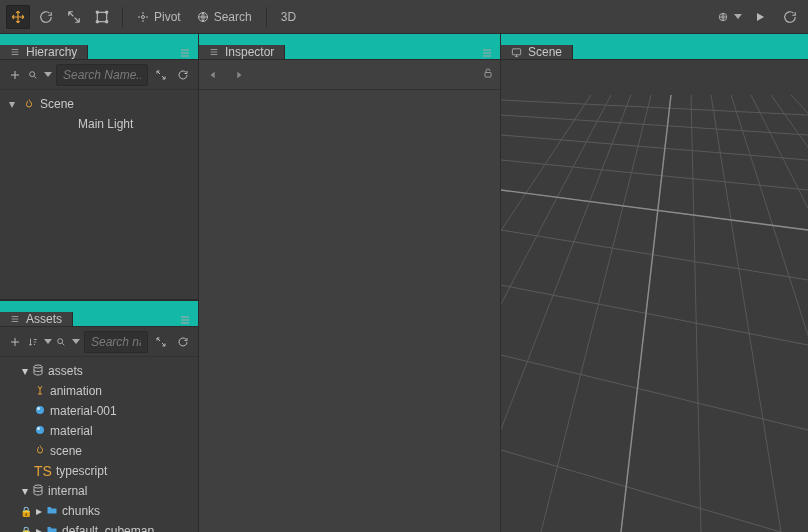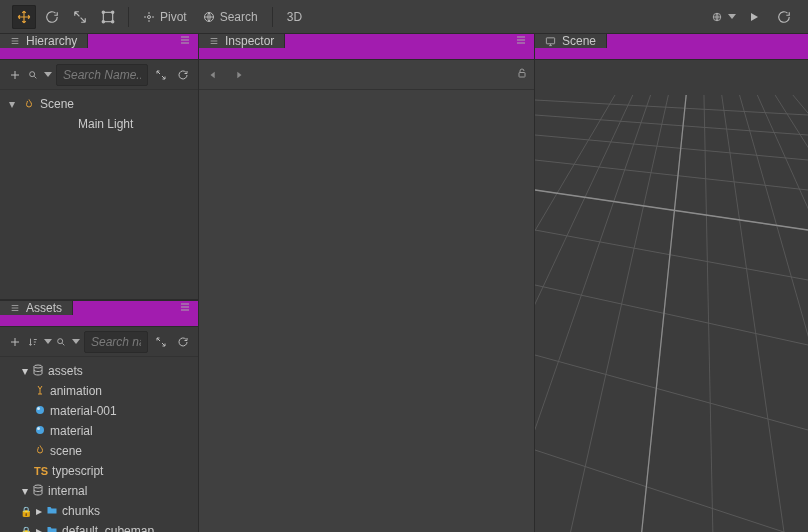--- a/index.html
+++ b/index.html
@@ -1,50 +1,50 @@
 <!DOCTYPE html>
 <html><head>
 <meta charset="utf-8">
 <style>
   * { box-sizing: border-box; margin: 0; padding: 0; }
   html, body { width: 808px; height: 532px; overflow: hidden; font-family: Arial, Helvetica, sans-serif; font-size: 12px; color: #bfbfbf; background: #3a3a3a; }
-  .toolbar { height: 34px; background: #3f3f3f; border-bottom: 1px solid #2b2b2b; display: flex; align-items: center; padding: 0 12px; }
+  .toolbar { height: 34px; background: #3f3f3f; border-bottom: 1px solid #2b2b2b; display: flex; align-items: center; padding: 0 6px; }
   .tb-left { display: flex; align-items: center; gap: 4px; }
   .tb-right { margin-left: auto; display: flex; align-items: center; gap: 6px; }
   .btn { height: 24px; display: inline-flex; align-items: center; justify-content: center; padding: 0 6px; border-radius: 2px; color: #b8b8b8; cursor: pointer; }
   .btn.icon { width: 24px; padding: 0; }
   .btn.active { background: #2a2a2a; box-shadow: inset 0 0 0 1px #232323; color:#e3a13a; }
   .btn.drop::after { content: ""; display:inline-block; margin-left:6px; border-left:4px solid transparent; border-right:4px solid transparent; border-top:5px solid #aaa; }
   .sep { width: 1px; height: 20px; background: #2d2d2d; margin: 0 4px; }
   .svg { display:block; }
   .main { display:flex; height: calc(532px - 34px); }
   .col-left { width: 198px; background:#3a3a3a; display:flex; flex-direction:column; }
-  .col-mid { width: 337px; background:#404040; border-left:1px solid #2b2b2b; border-right:1px solid #2b2b2b; display:flex; flex-direction:column;}
+  .col-mid { width: 303px; background:#404040; border-left:1px solid #2b2b2b; border-right:1px solid #2b2b2b; display:flex; flex-direction:column;}
   .col-right { flex:1; background:#3a3a3a; display:flex; flex-direction:column;}
-  .panel-tabs { height: 26px; background:#a21caf; display:flex; align-items:flex-start; border-bottom:1px solid #2b2b2b;}
+  .panel-tabs { height: 26px; background:#14b8a6; display:flex; align-items:flex-end; border-bottom:1px solid #2b2b2b;}
   .panel-tab { display:flex; align-items:center; padding: 0 10px; gap:6px; background:#3f3f3f; border-right:1px solid #2b2b2b; color:#c8c8c8; cursor:pointer;}
   .panel-menu { margin-left:auto; width:26px; display:flex; align-items:center; justify-content:center; cursor:pointer; color:#aaa;}
   .panel-toolbar { height: 30px; display:flex; align-items:center; padding: 0 6px; gap:4px; background:#3a3a3a; border-bottom:1px solid #323232;}
   .tb-input { flex:1; min-width:0; height:22px; background:#313131; border:1px solid #2a2a2a; border-radius:2px; color:#ccc; padding:0 6px; font-style:italic; font-size:12px;}
   .tb-input::placeholder { color:#7a7a7a; }
   .tree { flex:1; overflow:auto; padding:4px 0; }
   .tree-row { display:flex; align-items:center; height:20px; padding-left:6px; gap:4px; cursor:pointer; color:#c9c9c9;}
   .tree-row .tw { width:12px; text-align:center; color:#aaa;}
   .tree-row .ic { width:14px; display:flex; align-items:center; justify-content:center;}
   .indent-1 { padding-left:22px;margin-left:40px; }
   .hierarchy-area { flex:1; min-height:0; background:#3a3a3a;}
   .assets-header-sep { height:2px; background:#2b2b2b;}
   .inspector-body { flex:1; background:#404040; }
   .inspector-bar { height:30px; display:flex; align-items:center; padding:0 6px; gap:10px; border-bottom:1px solid #323232;}
   .right-lock { margin-left:auto; color:#999; cursor:pointer;}
   .scene-body { flex:1; background:#3c3c3c; overflow:hidden; }
   .list-lock { width:12px; color:#888; font-size:10px; }
   .asset-row { display:flex; align-items:center; height:20px; gap:4px; cursor:pointer; color:#c9c9c9;}
   .flex-fill { flex:1; }
-  .ts-badge { font-size:11px; font-weight:bold; color:#e3a13a;margin-top:12px;}
+  .ts-badge { font-size:14px; font-weight:normal; color:#e3a13a;margin-top:12px;}
   .orange { color:#e3a13a; }
   .blue { color:#4aa3df; }
 </style>
 </head>
 <body>
 
 <div class="toolbar">
   <div class="tb-left">
     <div class="btn icon active">
       <svg class="svg" width="14" height="14" viewBox="0 0 24 24" fill="none" stroke="#e3a13a" stroke-width="2">

